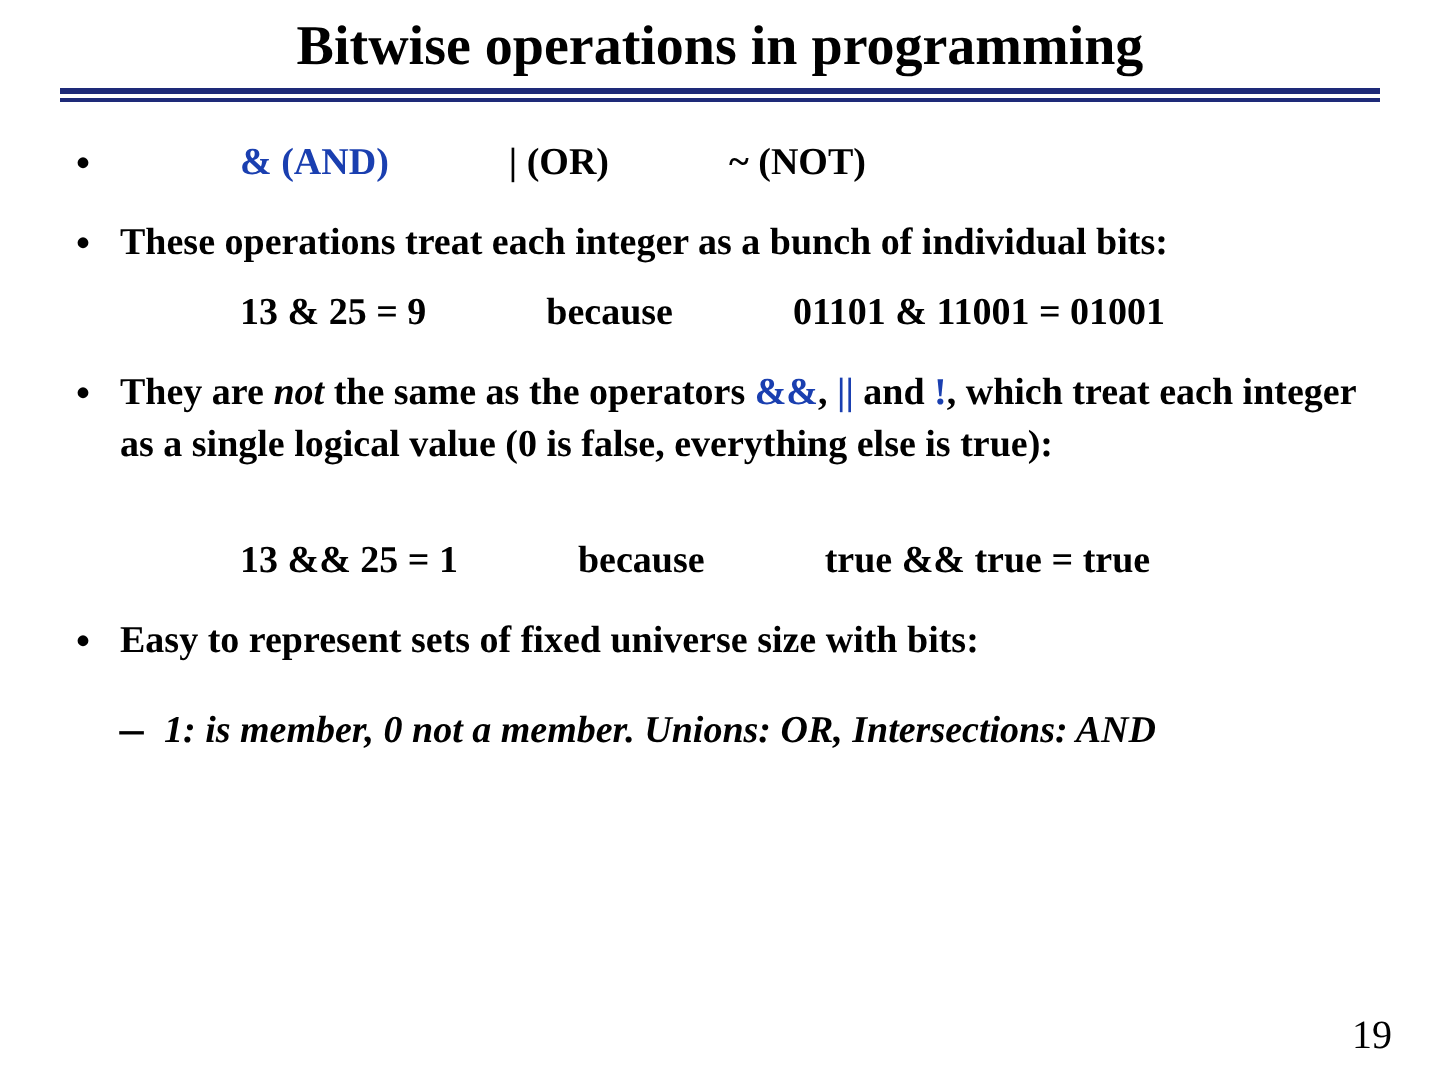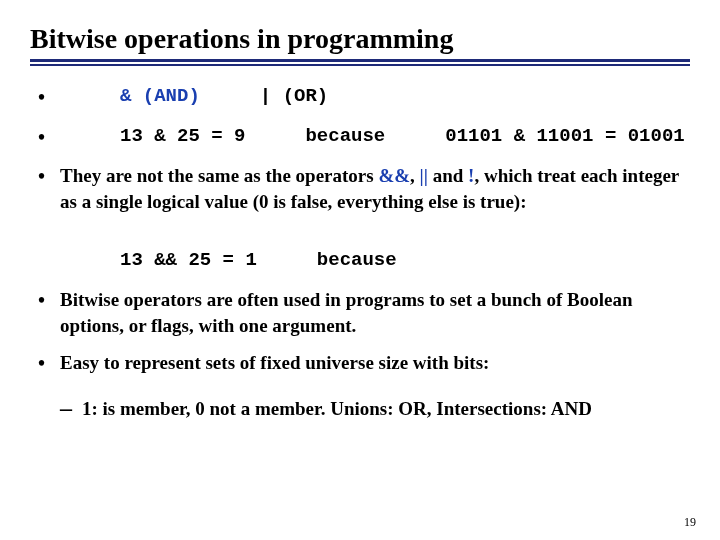--- a/index.html
+++ b/index.html
@@ -10,23 +10,24 @@
     font-family: "Times New Roman", Times, serif;
     background: #fff;
     color: #000;
     position: relative;
     box-sizing: border-box;
   }
   .slide {
     padding: 8px 30px 0 30px;
   }
   .title {
+    text-align: center;
     font-size: 28px;
     font-weight: bold;
-    margin: 15px 0 4px 0;
+    margin: 0 0 4px 0;
   }
   .hr-wrap { margin: 0 0 18px 0; }
   .hr1 { border: none; border-top: 3px solid #1e2a78; margin: 0 0 2px 0; }
   .hr2 { border: none; border-top: 2px solid #1e2a78; margin: 0; }
   ul.top {
     list-style: none;
     padding: 0;
     margin: 0;
     font-size: 19px;
   }
@@ -43,90 +44,91 @@
     left: 8px;
     top: 0;
     font-size: 20px;
   }
   .row {
     display: flex;
     margin: 10px 0 14px 60px;
     font-weight: bold;
     font-size: 19px;
   }
-  .row span { margin-right: 70px; white-space: nowrap; font-family: Liberation Mono, monospace; }
+  .row span { margin-right: 70px; white-space: nowrap; }
   .row.ops span { margin-right: 60px; }
   .row.ex1 span { margin-right: 60px; }
   .row.ex2 span { margin-right: 60px; margin-top: 23px; }
   .blue { color: #1a3fb0; }
   .sub {
     list-style: none;
     padding: 0;
     margin: 2px 0 0 0;
   }
   .sub li {
     position: relative;
     padding-left: 22px;
     margin-top: 20px;
+    font-style: italic;
   }
   .sub li::before {
     content: "–";
     position: absolute;
     left: 0;
     top: 0;
     font-size: 24px;
     line-height: 1;
   }
-  .italic { }
+  .italic { font-style: italic; }
   .pagenum {
     position: absolute;
     right: 24px;
     bottom: 10px;
-    font-size: 12px;
+    font-size: 20px;
     font-family: "Times New Roman", Times, serif;
   }
 </style>
 </head>
 <body>
 
 <div class="slide">
   <div class="title">Bitwise operations in programming</div>
   <div class="hr-wrap">
     <hr class="hr1">
       <hr class="hr2">
   </div>
 
   <ul class="top">
 
     <li>
       <div class="row ops">
         <span class="blue">&amp; (AND)</span>
         <span>| (OR)</span>
+        <span>~ (NOT)</span>
       </div>
     </li>
 
     <li>
+      <span>These operations treat each integer as a bunch of individual bits:</span>
       <div class="row ex1">
         <span>13 &amp; 25 = 9</span>
         <span>because</span>
         <span>01101 &amp; 11001 = 01001</span>
       </div>
     </li>
 
     <li>
       <span>They are </span><span class="italic">not</span><span> the same as the operators </span><span class="blue">&amp;&amp;</span><span>, </span><span class="blue">||</span><span> and </span><span class="blue">!</span><span>, which treat each integer as a single logical value (0 is false, everything else is true):</span>
       <div class="row ex2">
         <span>13 &amp;&amp; 25 = 1</span>
         <span>because</span>
+        <span>true &amp;&amp; true = true</span>
       </div>
     </li>
 
-    <li>
-      <span>Bitwise operators are often used in programs to set a bunch of Boolean options, or flags, with one argument.</span>
-    </li>
 
     <li>
       <span>Easy to represent sets of fixed universe size with bits:</span>
       <ul class="sub">
         <li>
           <span>1: is member, 0 not a member. Unions: OR, Intersections: AND</span>
         </li>
       </ul>
     </li>
 

